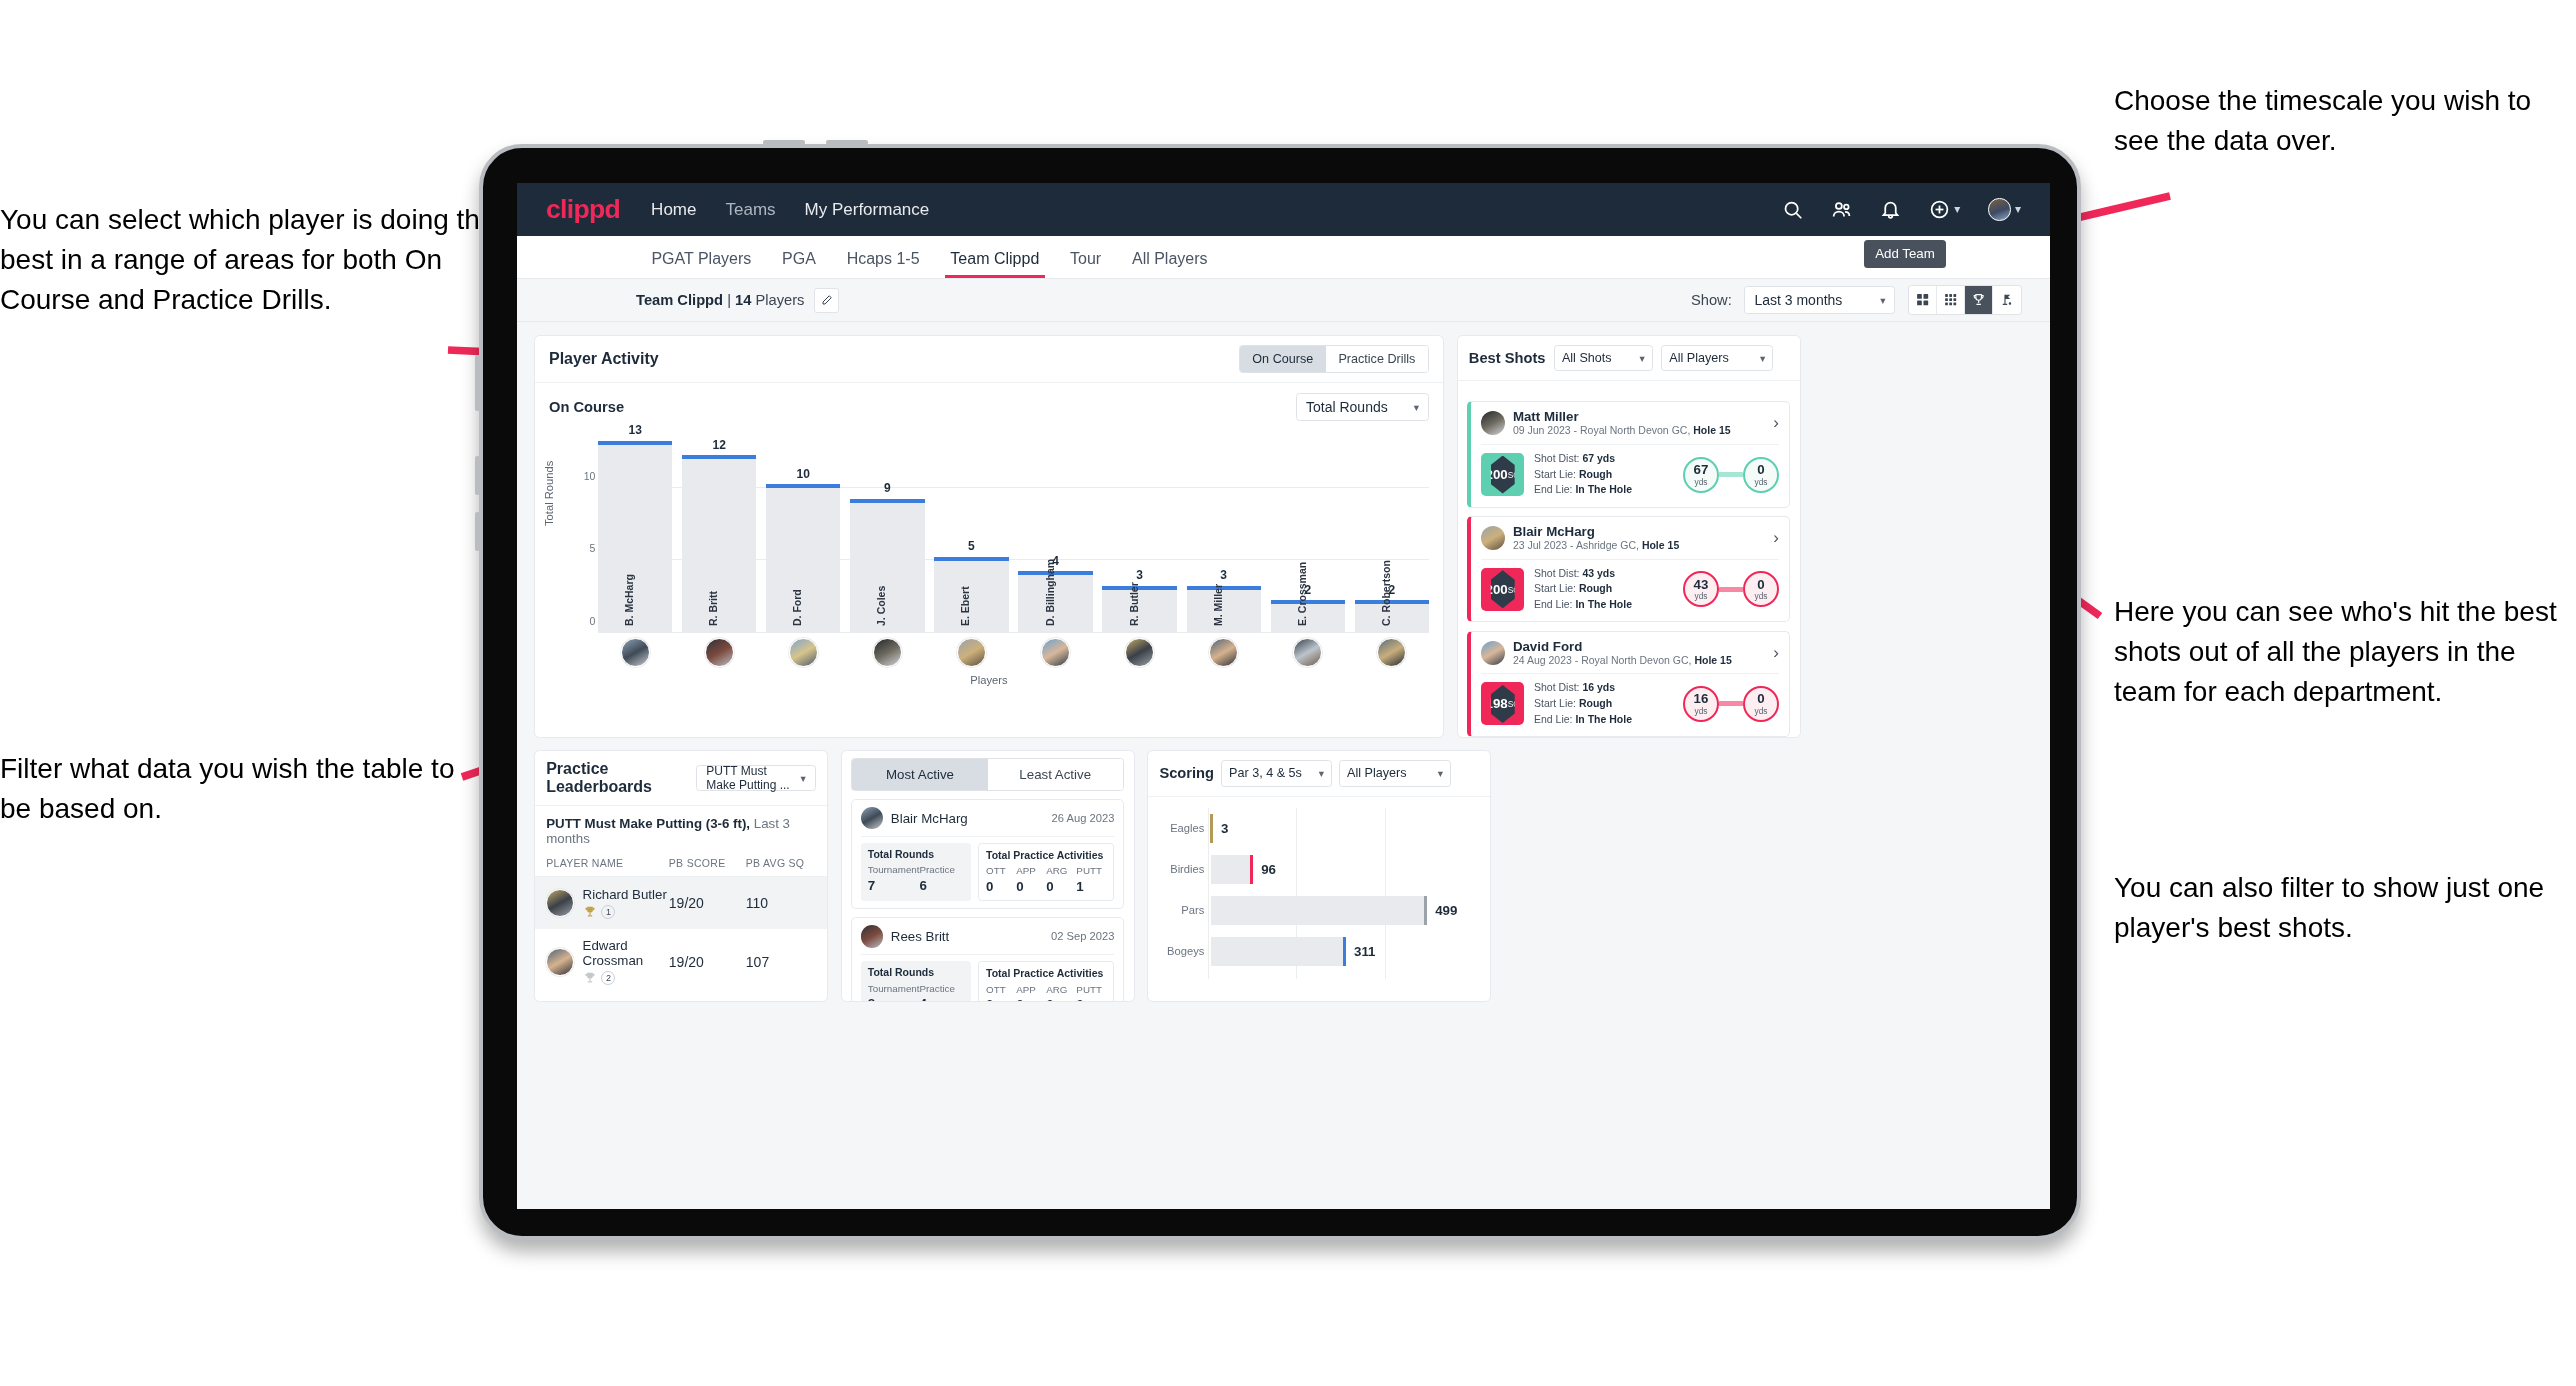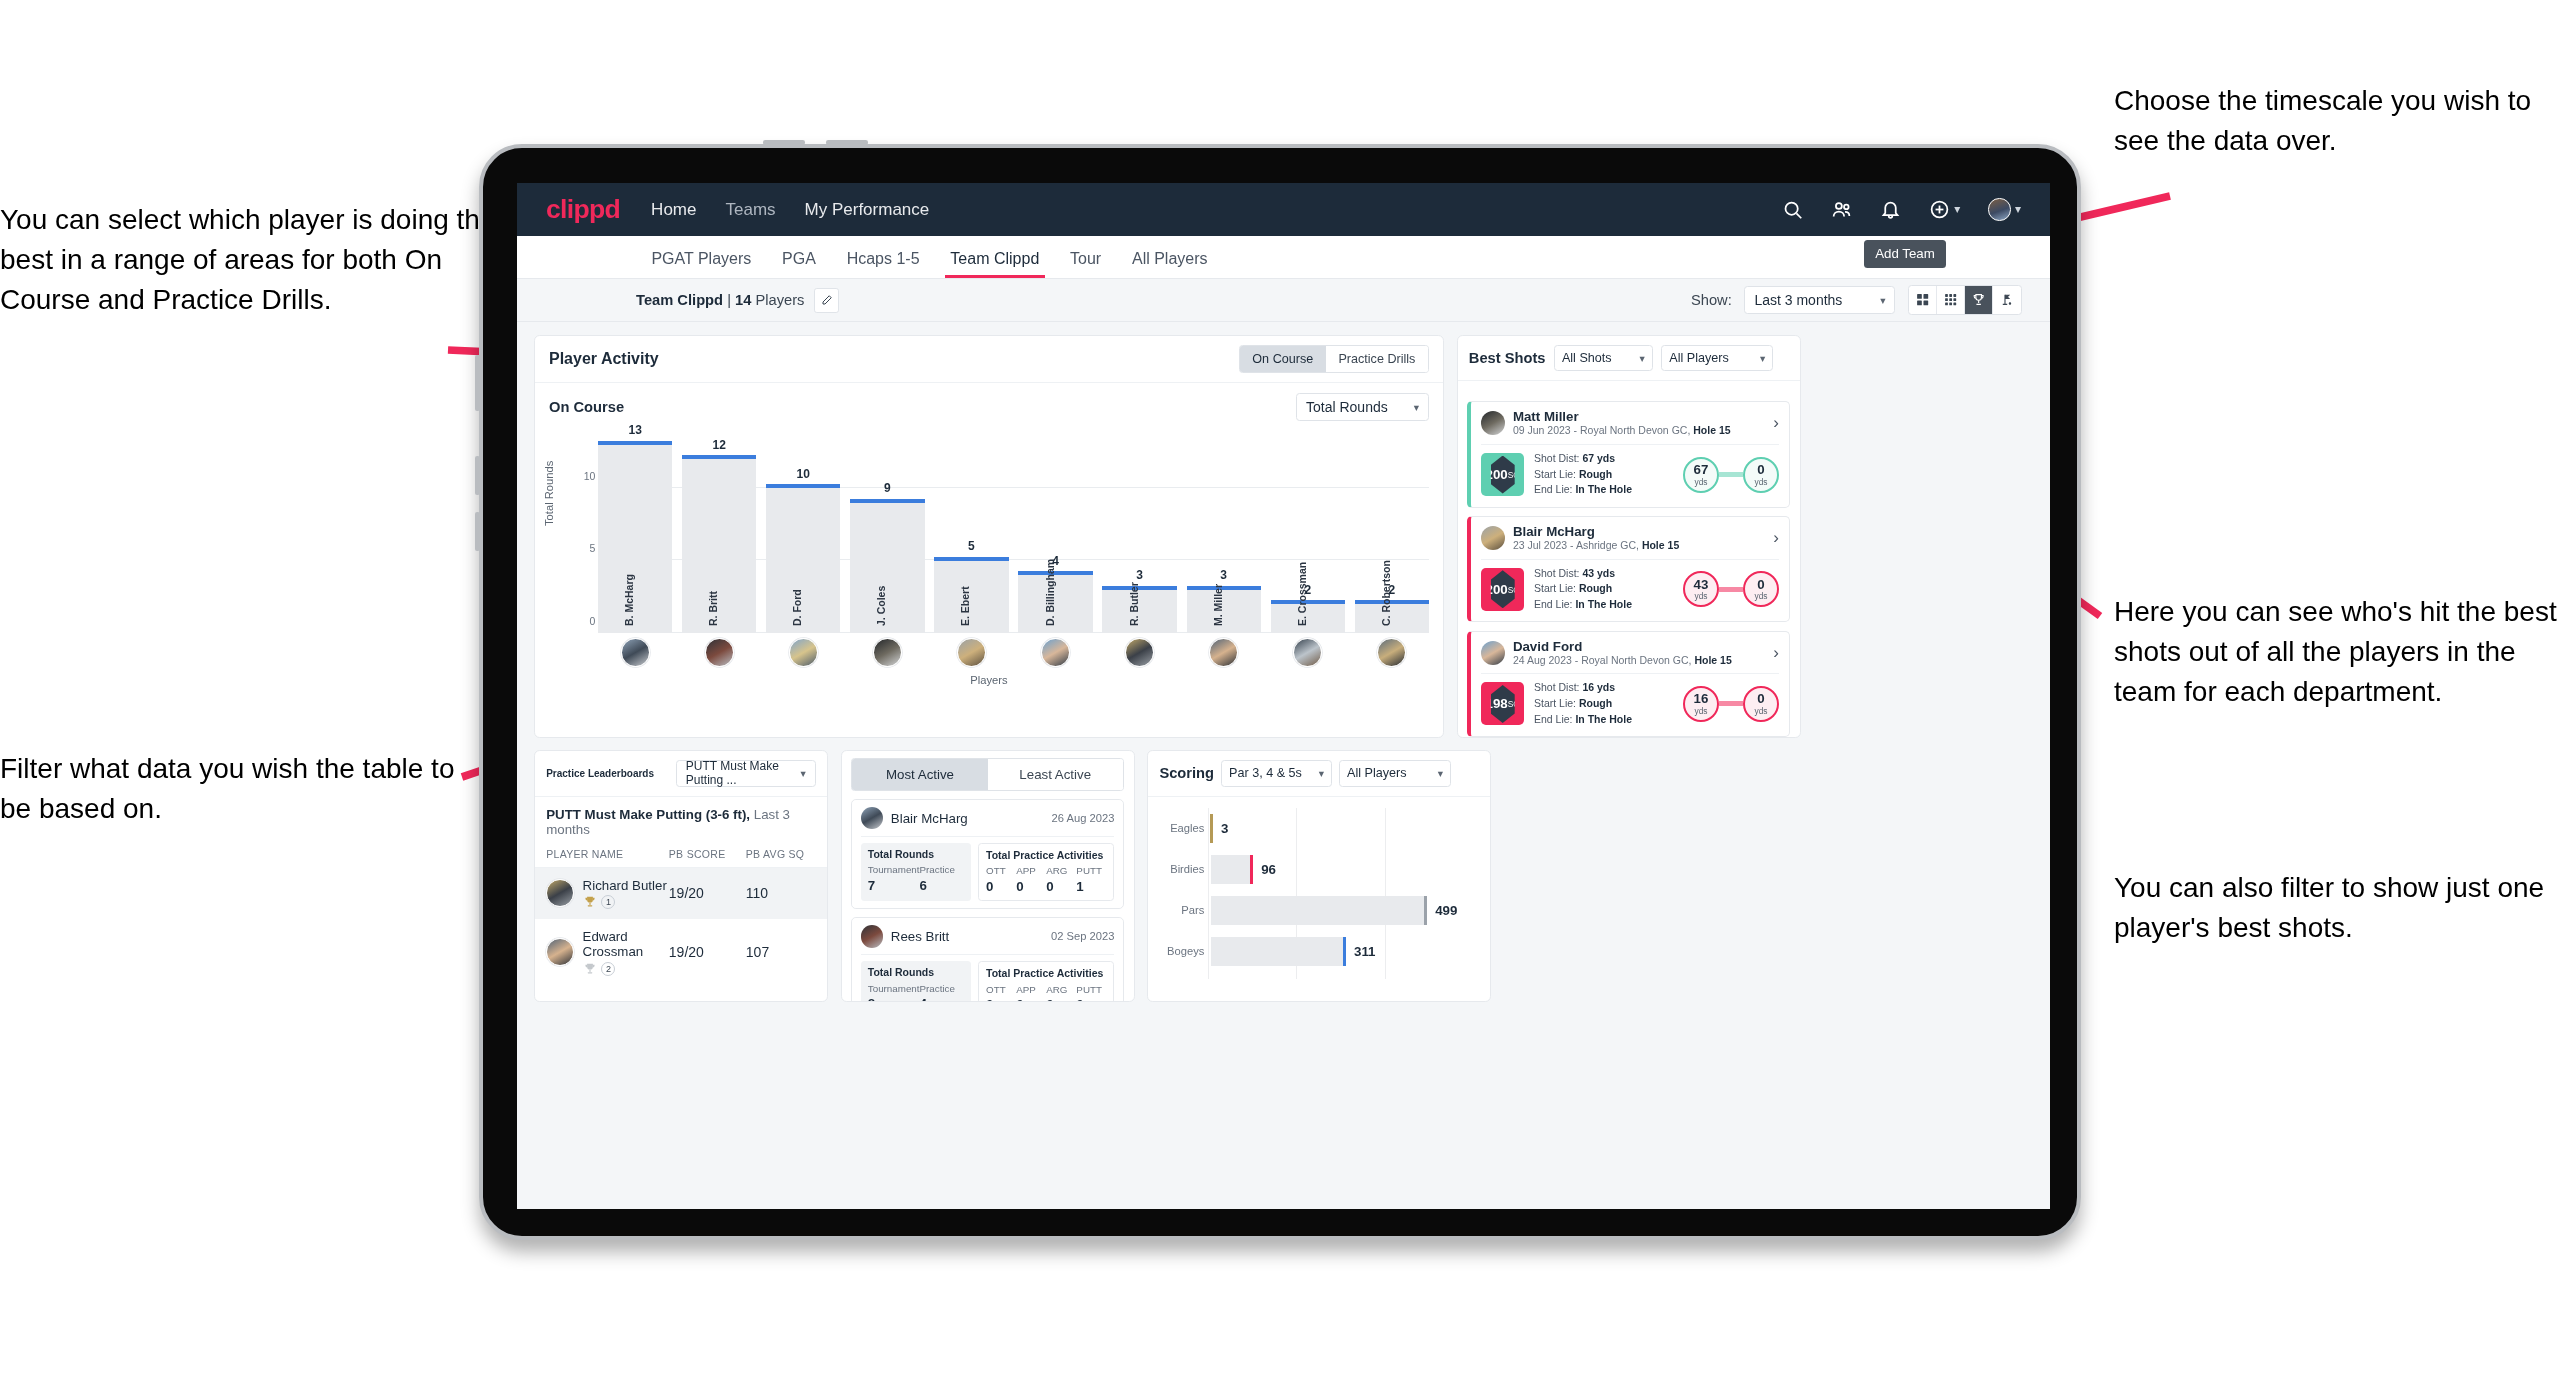--- a/index.html
+++ b/index.html
@@ -189,21 +189,21 @@
     width: 36px; height:36px; border-radius:50%; display:flex; flex-direction:column;
     align-items:center; justify-content:center; line-height:1;
   }
   .dbcirc .n { font-size:13.3px; font-weight:700; color:#1d2b3a; }
   .dbcirc .u { font-size:8.4px; color:#5b6571; margin-top:1.4px; }
   .dbbar { width: 24px; height: 4.9px; }
 
   
   #practice-lb { width: 294px; height: 252px; overflow:hidden; }
   .plb-head { display:flex; align-items:center; padding: 9px 11.2px; border-bottom:0.7px solid #eef1f4; gap:7px;}
-  .plb-head .card-title { font-size:10px; }
+  .plb-head .card-title { font-size:16px; }
   .plb-head .sel { margin-left:auto; height:26.6px; font-size:12px; width: 140px; }
   .plb-sub { padding: 9.8px 11.2px 7px 11.2px; font-size:13.3px; color:#6b7480; }
   .plb-sub b { color:#1d2b3a; }
   .plb-hdr { display:flex; padding: 4.2px 11.2px 7px 11.2px; font-size:10.5px; color:#6b7480; letter-spacing:0.3px; border-bottom:0.7px solid #eef1f4;}
   .plb-hdr span:nth-child(1){ flex:1; }
   .plb-hdr span:nth-child(2){ width: 77px; }
   .plb-hdr span:nth-child(3){ width: 70px; }
   .plb-row { display:flex; align-items:center; padding: 9.8px 11.2px; }
   .plb-row.alt { background:#f1f3f5; }
   .plb-p { flex:1; display:flex; align-items:center; gap:8.4px; }

